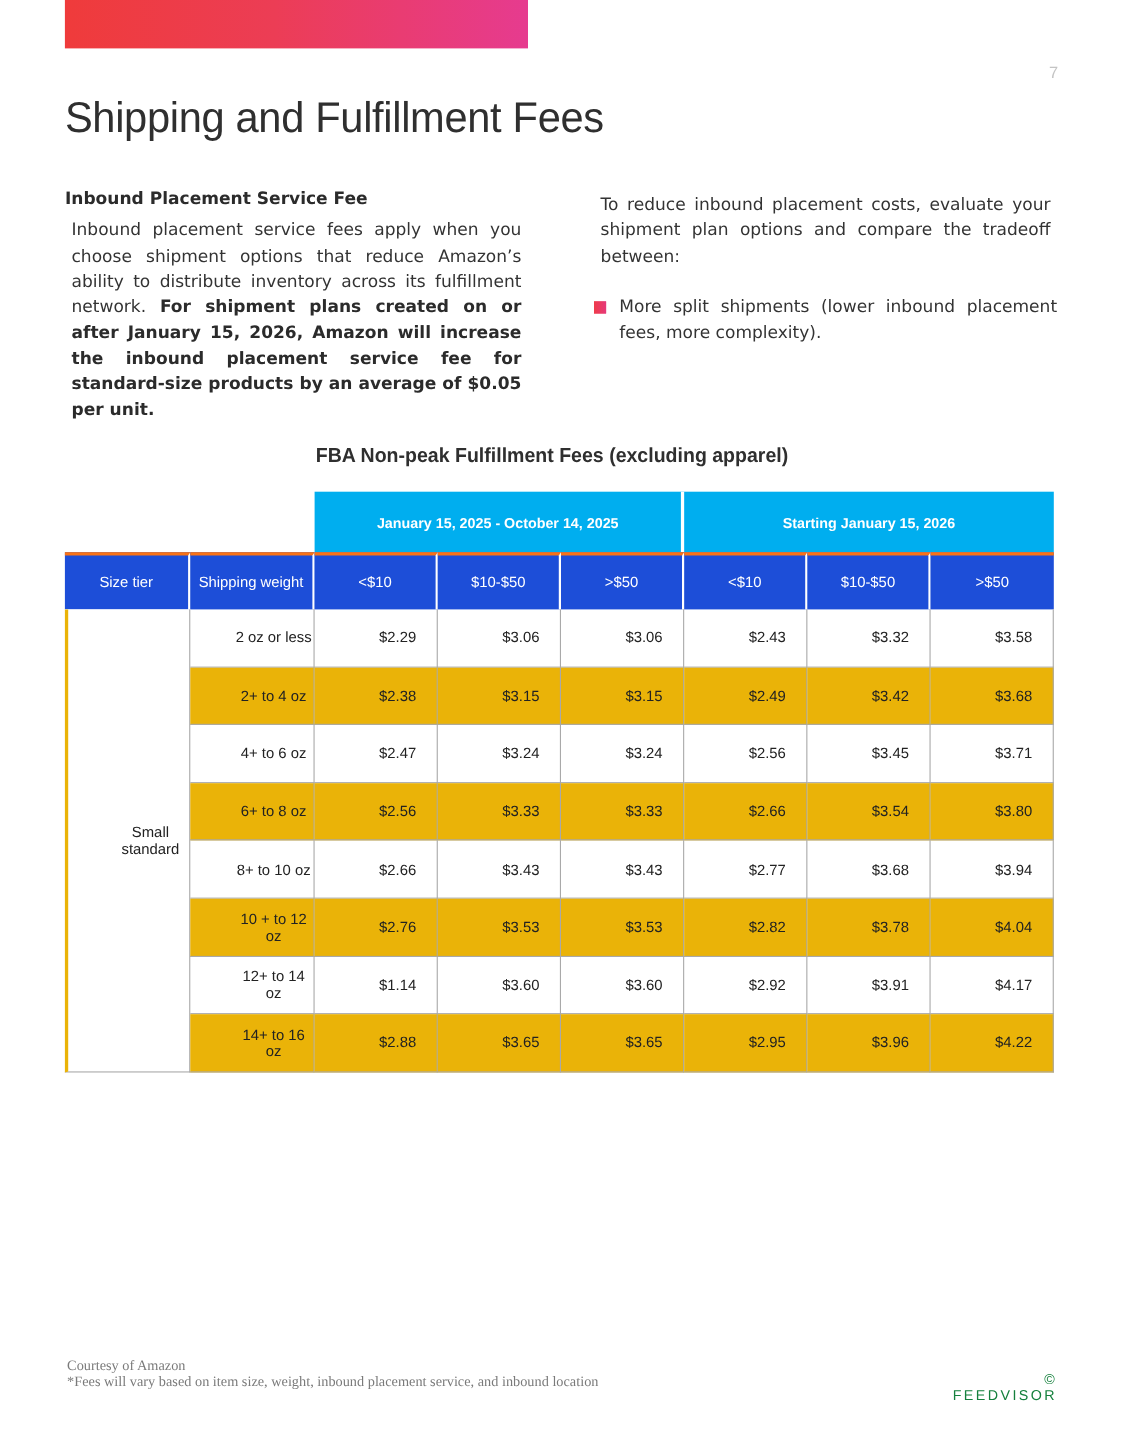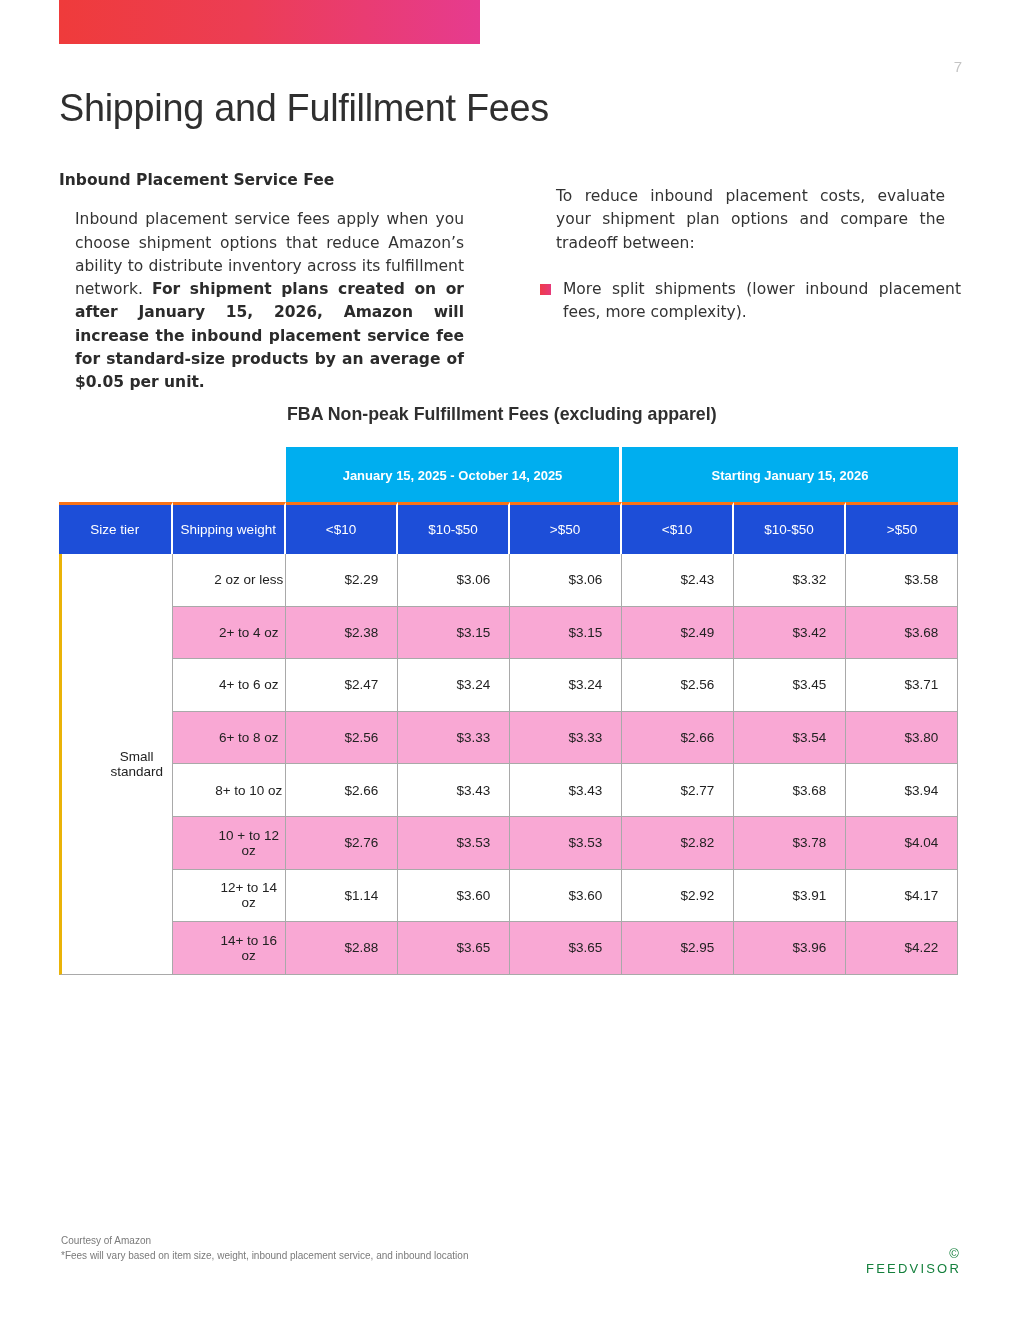--- a/index.html
+++ b/index.html
@@ -27,21 +27,21 @@
     }
     .col {
       position: absolute; top: 169px; width: 421px;
       font-family: "DejaVu Sans", sans-serif; font-size: 15.5px; line-height: 23.3px;
       color: #333333; text-align: justify;
     }
     .col-left { left: 59px; }
     .col-right { left: 540px; }
     .col .heading { font-weight: bold; color: #2b2b2b; display: block; text-align: left; }
     .col .bold { font-weight: bold; color: #2b2b2b; }
-    .col p { margin: 16px; }
+    .col p { margin: 6px; }
     .bullets { list-style: none; margin-top: 23px; }
     .bullets li { position: relative; padding-left: 23px; text-align: justify; }
     .bullet-square {
       position: absolute; left: 0; top: 6px; width: 11px; height: 11px;
       background: linear-gradient(90deg, #ef3b4a, #e6397a);
     }
     .table-title {
       position: absolute; left: 287px; top: 403px;
       font-family: "Liberation Sans", sans-serif; font-size: 18.5px; font-weight: bold; color: #2f2f2f;
       transform: scaleX(0.96); transform-origin: left top;
@@ -59,27 +59,27 @@
     .period-inner { display: flex; align-items: center; justify-content: center; height: 50px; margin-top: 2px; }
     .head-row th {
       background: #1d4ed8; color: #ffffff; font-size: 13.5px; font-weight: normal; height: 52px;
       border-right: 2px solid #ffffff; border-top: 3px solid #f97316;
     }
     .head-row th:last-child { border-right: 0; }
     .body-row td {
       height: 52.6px; font-size: 13.5px; color: #222222;
       border-right: 1px solid #a9a9a9; border-bottom: 1px solid #a9a9a9; padding-left: 40px;
     }
-    .body-row.shaded td.v, .body-row.shaded td.w { background: #f9a8d4; }
+    .body-row.shaded td.v, .body-row.shaded td.w { background: #eab308; }
     .size-tier-cell { border-left: 3px solid #eab308; background: #ffffff; }
     .w { width: 113px; }
     .v { width: 112px; }
     .footer-note {
       position: absolute; left: 61px; top: 1233px;
-      font-family: Liberation Sans, sans-serif; font-size: 10px; line-height: 15px; color: #7a7a7a;
+      font-family: Liberation Serif, serif; font-size: 13px; line-height: 15px; color: #7a7a7a;
     }
     .brand {
       position: absolute; left: 858px; top: 1246px; width: 103px; text-align: right;
       font-family: "Liberation Sans", sans-serif; font-size: 13px; letter-spacing: 2.2px; color: #15803d;
     }
   </style>
 </head>
 <body>
 
 <div class="top-bar"></div>

